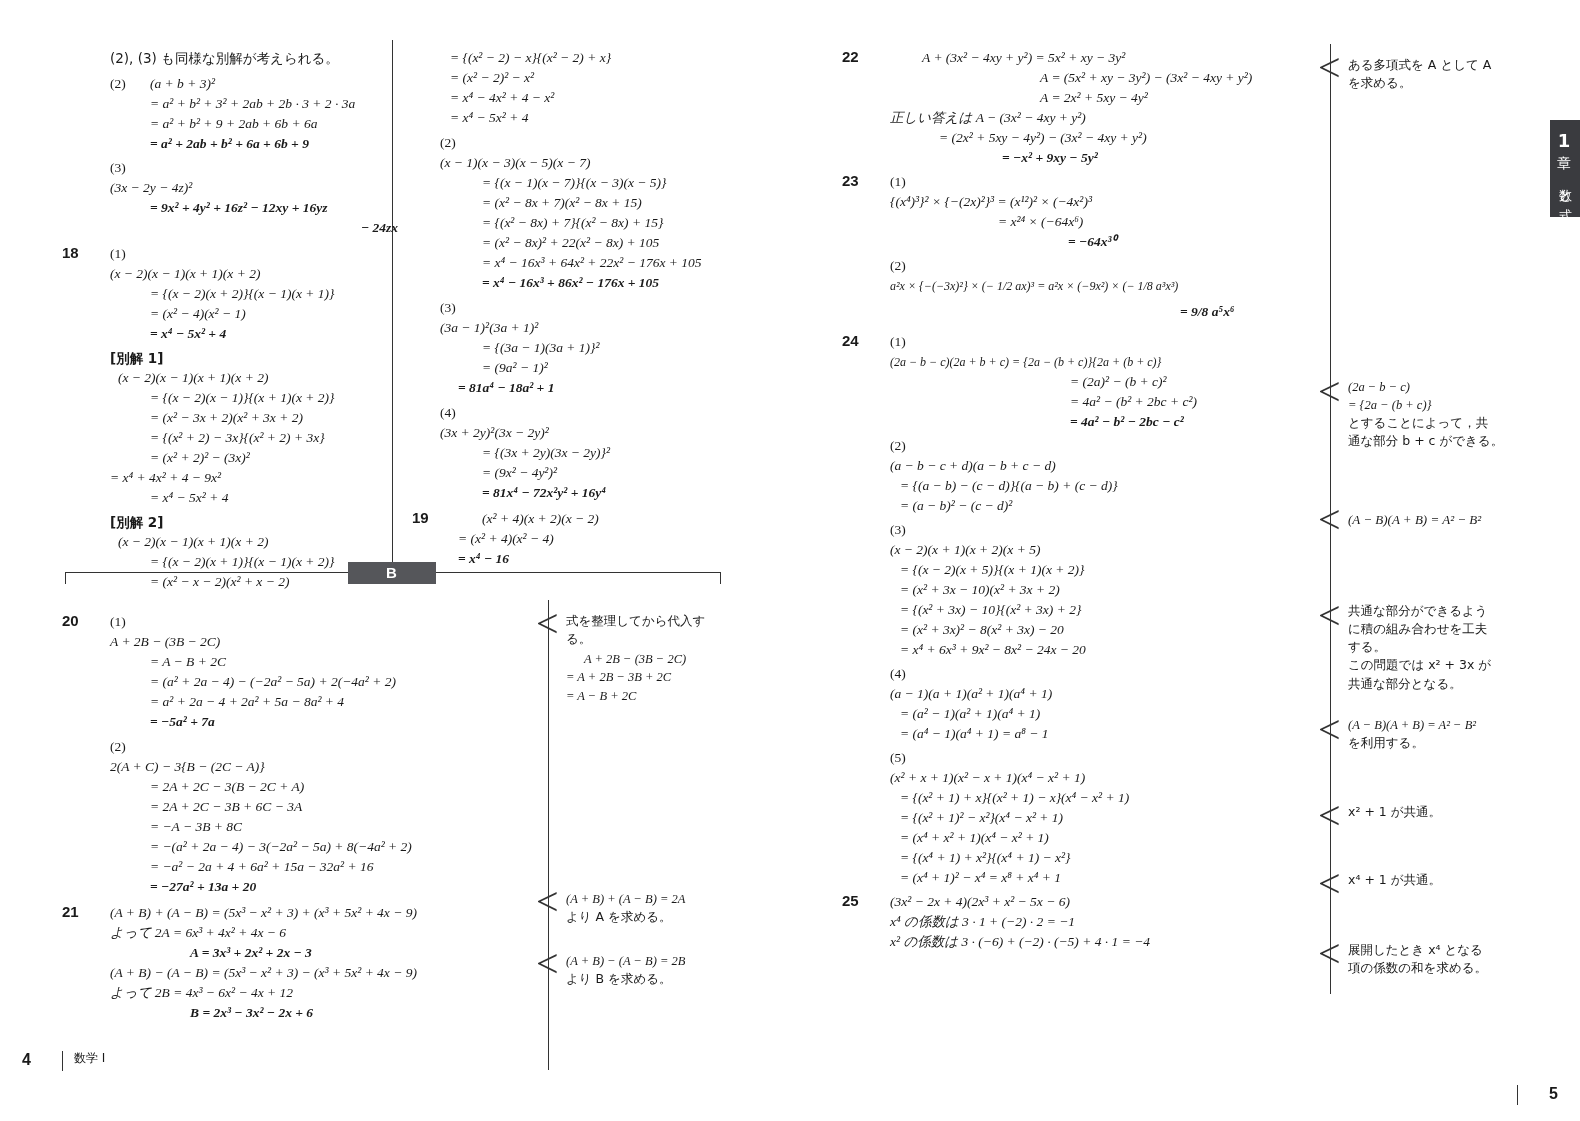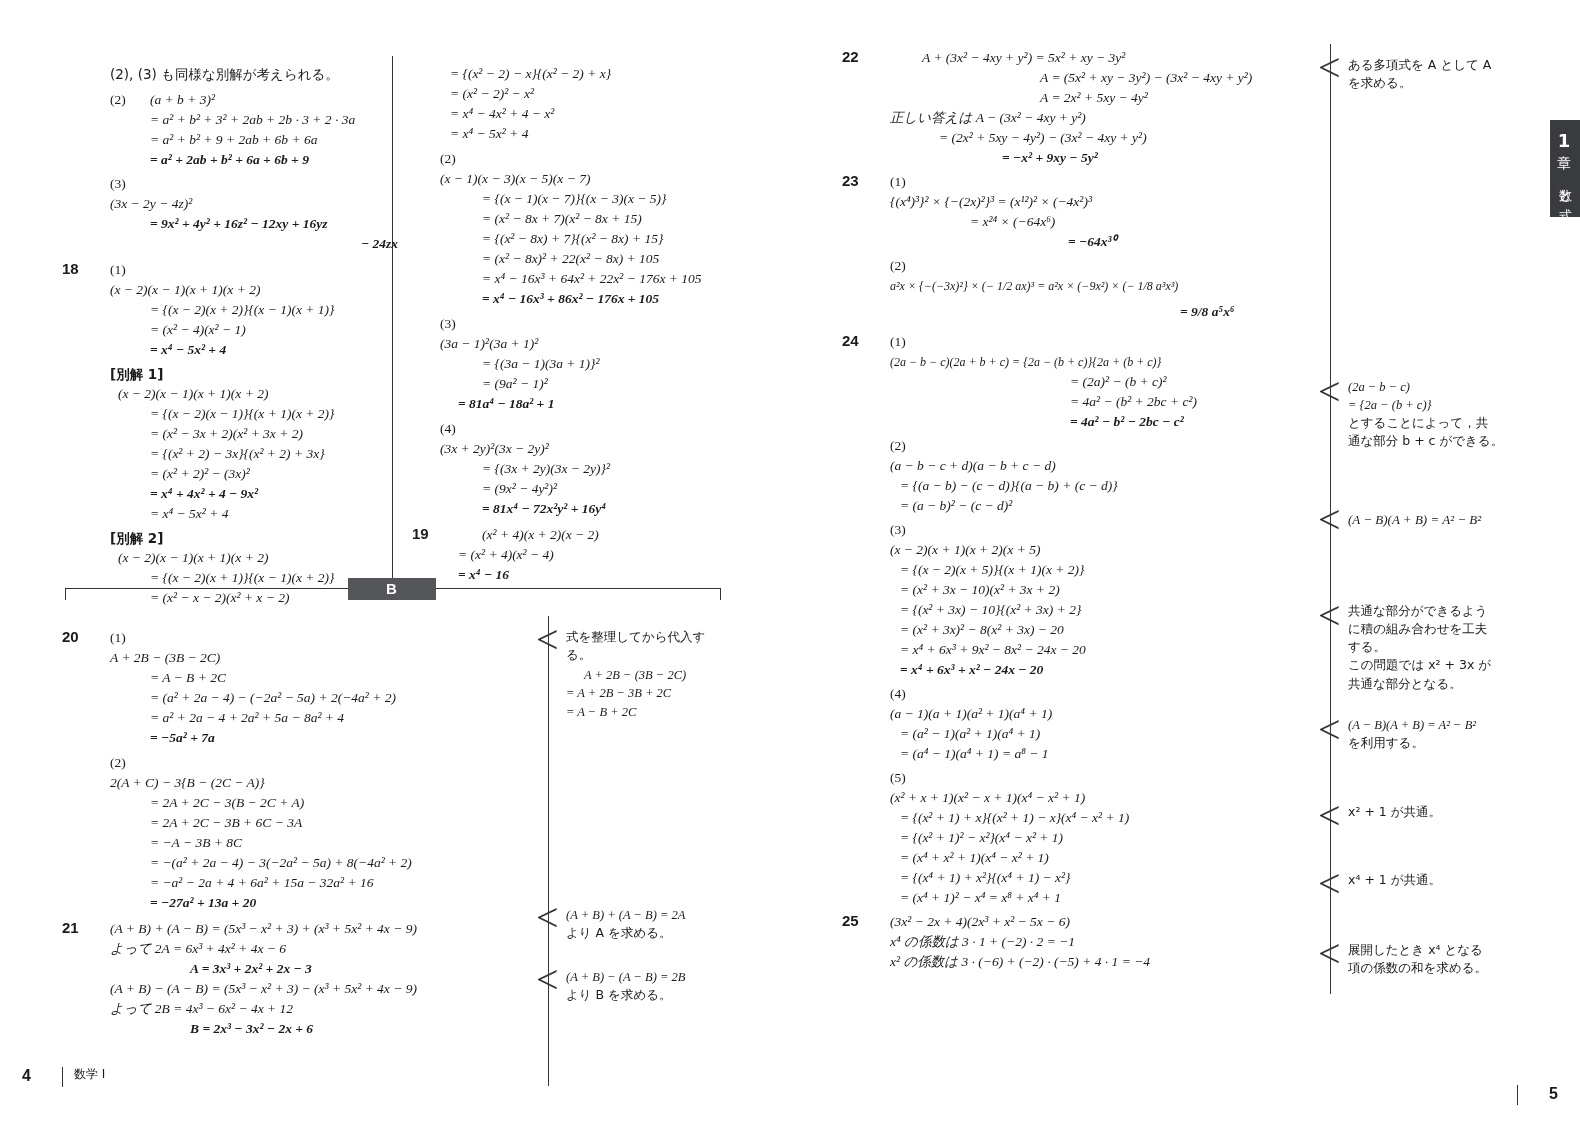--- a/index.html
+++ b/index.html
@@ -7,21 +7,21 @@
     width:1580px;height:1121px;
     background:#ffffff;
     font-family:"Liberation Serif", serif;
     color:#1a1a1a;
     position:relative;
     overflow:hidden;
   }
   .page{position:absolute;inset:0;}
 
   
-  .left-page{position:absolute;left:0;top:16px;width:790px;height:1087px;}
+  .left-page{position:absolute;left:0;top:0;width:790px;height:1087px;}
   .right-page{position:absolute;left:790px;top:0;width:790px;height:1121px;}
 
   .col{position:absolute;}
 
   
   .math{font-family:"Liberation Serif", serif;font-style:italic;}
   .jp{font-family:"DejaVu Sans", sans-serif;font-style:normal;font-size:12.5px;}
 
   
   .qnum{position:absolute;font-family:"Liberation Sans",sans-serif;font-weight:bold;font-size:15px;font-style:normal;}
@@ -88,21 +88,21 @@
         <div class="ln math b" style="margin-left:40px;">= x⁴ − 5x² + 4</div>
       </div>
 
       <div style="position:relative;margin-top:4px;">
         <span class="ln jp" style="display:inline-block;font-weight:bold;">[別解 1]</span>
         <span class="ln math" style="margin-left:8px;">(x − 2)(x − 1)(x + 1)(x + 2)</span>
         <div class="ln math" style="margin-left:40px;">= {(x − 2)(x − 1)}{(x + 1)(x + 2)}</div>
         <div class="ln math" style="margin-left:40px;">= (x² − 3x + 2)(x² + 3x + 2)</div>
         <div class="ln math" style="margin-left:40px;">= {(x² + 2) − 3x}{(x² + 2) + 3x}</div>
         <div class="ln math" style="margin-left:40px;">= (x² + 2)² − (3x)²</div>
-        <div class="ln math" style="margin-left:40px;font-weight:bold;">= x⁴ + 4x² + 4 − 9x²</div>
+        <div class="ln math" style="">= x⁴ + 4x² + 4 − 9x²</div>
         <div class="ln math" style="margin-left:40px;">= x⁴ − 5x² + 4</div>
       </div>
 
       <div style="position:relative;margin-top:4px;">
         <span class="ln jp" style="display:inline-block;font-weight:bold;">[別解 2]</span>
         <span class="ln math" style="margin-left:8px;">(x − 2)(x − 1)(x + 1)(x + 2)</span>
         <div class="ln math" style="margin-left:40px;">= {(x − 2)(x + 1)}{(x − 1)(x + 2)}</div>
         <div class="ln math" style="margin-left:40px;">= (x² − x − 2)(x² + x − 2)</div>
       </div>
     </div>
@@ -229,21 +229,21 @@
         <div class="ln math" style="margin-left:150px;">A = (5x² + xy − 3y²) − (3x² − 4xy + y²)</div>
         <div class="ln math" style="margin-left:150px;">A = 2x² + 5xy − 4y²</div>
         <div class="ln math">正しい答えは    A − (3x² − 4xy + y²)</div>
         <div class="ln math" style="margin-left:49px;">= (2x² + 5xy − 4y²) − (3x² − 4xy + y²)</div>
         <div class="ln math b" style="margin-left:112px;">= −x² + 9xy − 5y²</div>
       </div>
 
       <div style="position:relative;margin-top:4px;">
         <span class="qnum" style="left:-48px;top:0;">23</span>
         <span class="ln" style="display:inline-block;width:34px;">(1)</span><span class="ln math">{(x⁴)³}² × {−(2x)²}³ = (x¹²)² × (−4x²)³</span>
-        <div class="ln math" style="margin-left:80px;font-style:italic;">= x²⁴ × (−64x⁶)</div>
+        <div class="ln math" style="margin-left:108px;font-style:italic;">= x²⁴ × (−64x⁶)</div>
         <div class="ln math b" style="margin-left:178px;">= −64x³⁰</div>
       </div>
 
       <div style="position:relative;margin-top:4px;">
         <span class="ln" style="display:inline-block;width:34px;">(2)</span><span class="ln math sm">a²x × {−(−3x)²} × (− 1/2 ax)³ = a²x × (−9x²) × (− 1/8 a³x³)</span>
         <div class="ln math b" style="margin-left:290px;margin-top:6px;">= 9/8 a⁵x⁶</div>
       </div>
 
       <div style="position:relative;margin-top:10px;">
         <span class="qnum" style="left:-48px;top:0;">24</span>
@@ -259,21 +259,20 @@
         <div class="ln math" style="margin-left:10px;">= (a − b)² − (c − d)²</div>
       </div>
 
       <div style="margin-top:4px;">
         <span class="ln" style="display:inline-block;width:34px;">(3)</span><span class="ln math">(x − 2)(x + 1)(x + 2)(x + 5)</span>
         <div class="ln math" style="margin-left:10px;">= {(x − 2)(x + 5)}{(x + 1)(x + 2)}</div>
         <div class="ln math" style="margin-left:10px;">= (x² + 3x − 10)(x² + 3x + 2)</div>
         <div class="ln math" style="margin-left:10px;">= {(x² + 3x) − 10}{(x² + 3x) + 2}</div>
         <div class="ln math" style="margin-left:10px;">= (x² + 3x)² − 8(x² + 3x) − 20</div>
         <div class="ln math" style="margin-left:10px;">= x⁴ + 6x³ + 9x² − 8x² − 24x − 20</div>
-        <div class="ln math b" style="margin-left:10px;">= x⁴ + 6x³ + x² − 24x − 20</div>
       </div>
 
       <div style="margin-top:4px;">
         <span class="ln" style="display:inline-block;width:34px;">(4)</span><span class="ln math">(a − 1)(a + 1)(a² + 1)(a⁴ + 1)</span>
         <div class="ln math" style="margin-left:10px;">= (a² − 1)(a² + 1)(a⁴ + 1)</div>
         <div class="ln math" style="margin-left:10px;">= (a⁴ − 1)(a⁴ + 1) = a⁸ − 1</div>
       </div>
 
       <div style="margin-top:4px;">
         <span class="ln" style="display:inline-block;width:34px;">(5)</span><span class="ln math">(x² + x + 1)(x² − x + 1)(x⁴ − x² + 1)</span>

